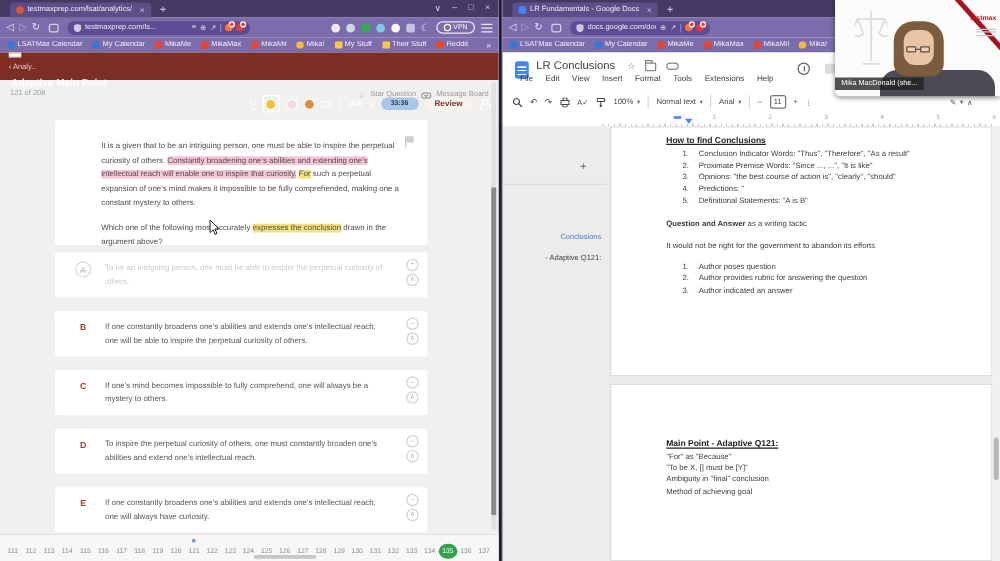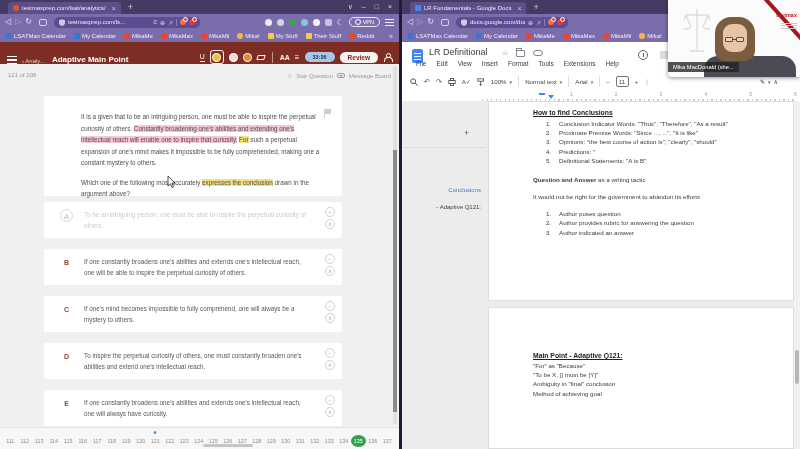--- a/index.html
+++ b/index.html
@@ -54,21 +54,21 @@
   .bm-ic{width:6px;height:6px;border-radius:1px;display:inline-block;background:#bbb;}
   .bm-ic.ic-cal{background:#3a76d2;}
   .bm-ic.ic-gmail{background:#ea4335;}
   .bm-ic.ic-smile{background:#f5b942;border-radius:50%;}
   .bm-ic.ic-folder{background:#f7c948;}
   .bm-ic.ic-reddit{background:#ff4500;border-radius:50%;}
   .bm-overflow{margin-left:4px;font-size:7px;color:#e5def7;}
 
   
   .tm-header{position:absolute;left:0;top:42px;width:100%;height:22px;background:#7d2d23;color:#fff;
-             display:flex;align-items:flex-end;gap:5px;padding:0 7px;}
+             display:flex;align-items:flex-start;gap:5px;padding:0 7px;flex-direction:column;}
   .tm-burger{width:10px;height:8px;display:flex;flex-direction:column;justify-content:space-between;}
   .tm-burger i{height:1.4px;background:#fff;display:block;}
   .tm-back{font-size:6px;color:rgba(255,255,255,.75);}
   .tm-title{font-size:8px;font-weight:bold;margin-left:2px;}
   .tm-tools{margin-left:auto;display:flex;align-items:center;gap:5px;}
   .tool-u{font-size:7px;border-bottom:1px solid #fff;line-height:8px;}
   .hl-circ{width:9px;height:9px;border:1.5px solid rgba(255,255,255,.9);border-radius:50%;}
   .hl-circ.yellow{background:#e8c43b;}
   .hl-circ.pink{background:#efdade;}
   .hl-circ.orange{background:#d98c3f;}
@@ -501,21 +501,21 @@
 
           <span class="bm">
             <span class="bm-ic ic-reddit"></span>
             <span>Reddit</span>
           </span>
         </div>
     </div>
 
     <div class="gd-chrome">
       <span class="gd-appicon"></span>
-      <span class="gd-title">LR Definitional</span>
+      <span class="gd-title">LR Conclusions</span>
       <div class="gd-title-ics">
         <span>☆</span>
         <span class="gfolder"></span>
         <span class="cloud"></span>
       </div>
       <div class="gd-menus">
 
       <span>File</span>
           <span>Edit</span>
           <span>View</span>

